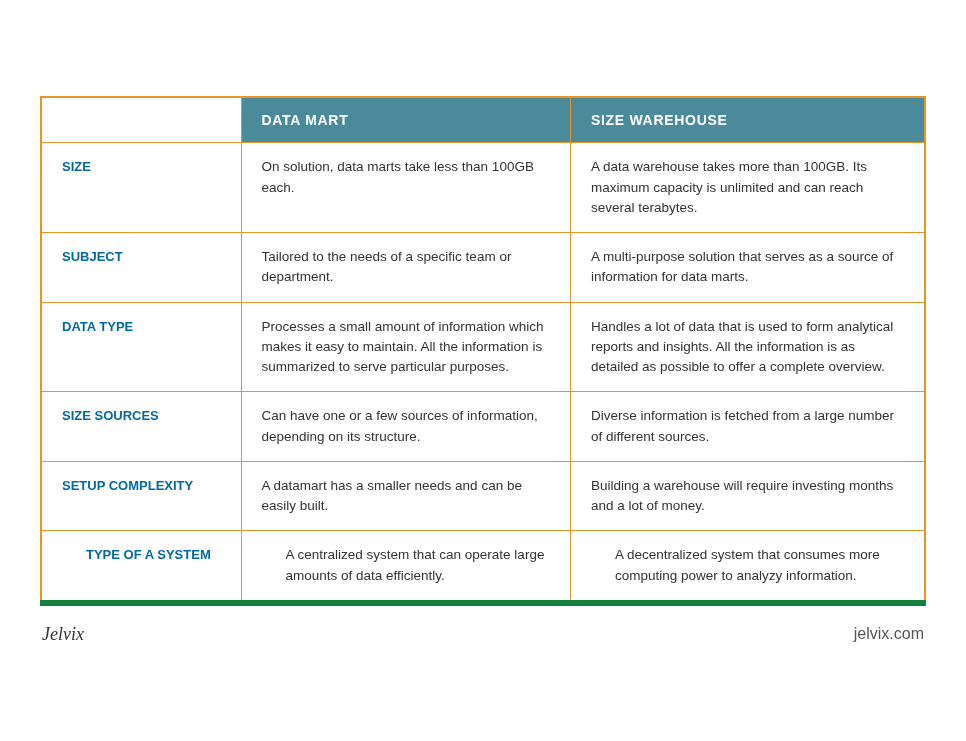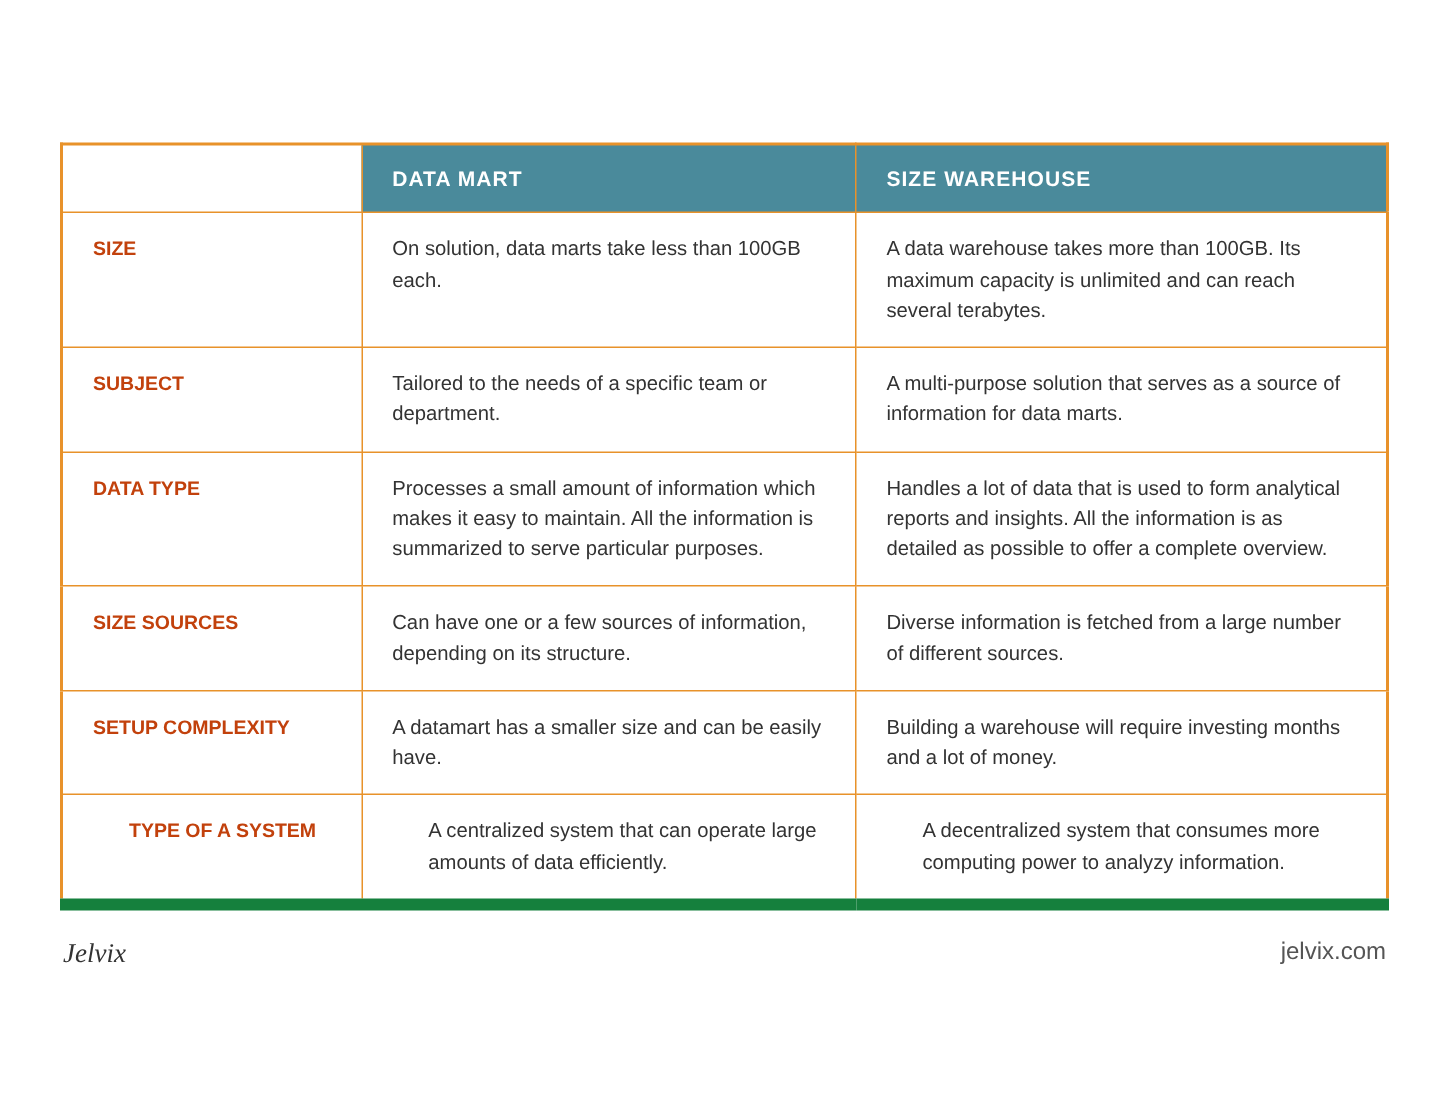--- a/index.html
+++ b/index.html
@@ -53,27 +53,27 @@
       vertical-align: top;
       border: 1px solid #e8922a;
       font-size: 13.5px;
       color: #333;
       line-height: 1.5;
     }
 
     tbody tr td:first-child {
       font-weight: bold;
       font-size: 13px;
-      color: #c2410c;
+      color: #0369a1;
       width: 200px;
       border-left: 2px solid #e8922a;
     }
 
     tbody tr:last-child td {
-      border-bottom: 8px solid #15803d;
+      border-bottom: 6px solid #15803d;
       padding-left: 44px;
     }
 
     tbody tr td:last-child {
       border-right: 2px solid #e8922a;
     }
 
     .footer {
       display: flex;
       justify-content: space-between;
@@ -122,21 +122,21 @@
           <td>Processes a small amount of information which makes it easy to maintain. All the information is summarized to serve particular purposes.</td>
           <td>Handles a lot of data that is used to form analytical reports and insights. All the information is as detailed as possible to offer a complete overview.</td>
         </tr>
         <tr>
           <td>SIZE SOURCES</td>
           <td>Can have one or a few sources of information, depending on its structure.</td>
           <td>Diverse information is fetched from a large number of different sources.</td>
         </tr>
         <tr>
           <td>SETUP COMPLEXITY</td>
-          <td>A datamart has a smaller size and can be easily have.</td>
+          <td>A datamart has a smaller needs and can be easily built.</td>
           <td>Building a warehouse will require investing months and a lot of money.</td>
         </tr>
         <tr>
           <td>TYPE OF A SYSTEM</td>
           <td>A centralized system that can operate large amounts of data efficiently.</td>
           <td>A decentralized system that consumes more computing power to analyzy information.</td>
         </tr>
       </tbody>
   </table>
 

